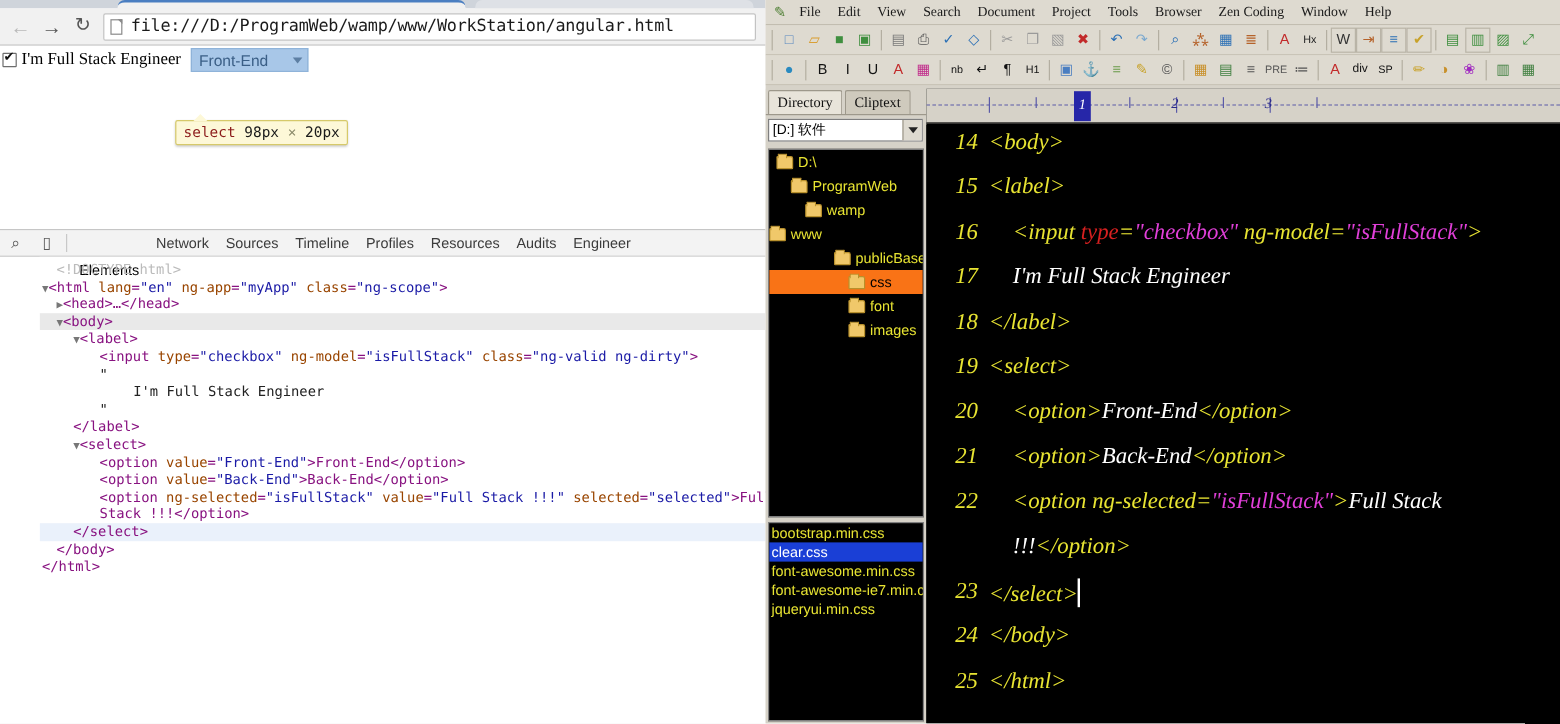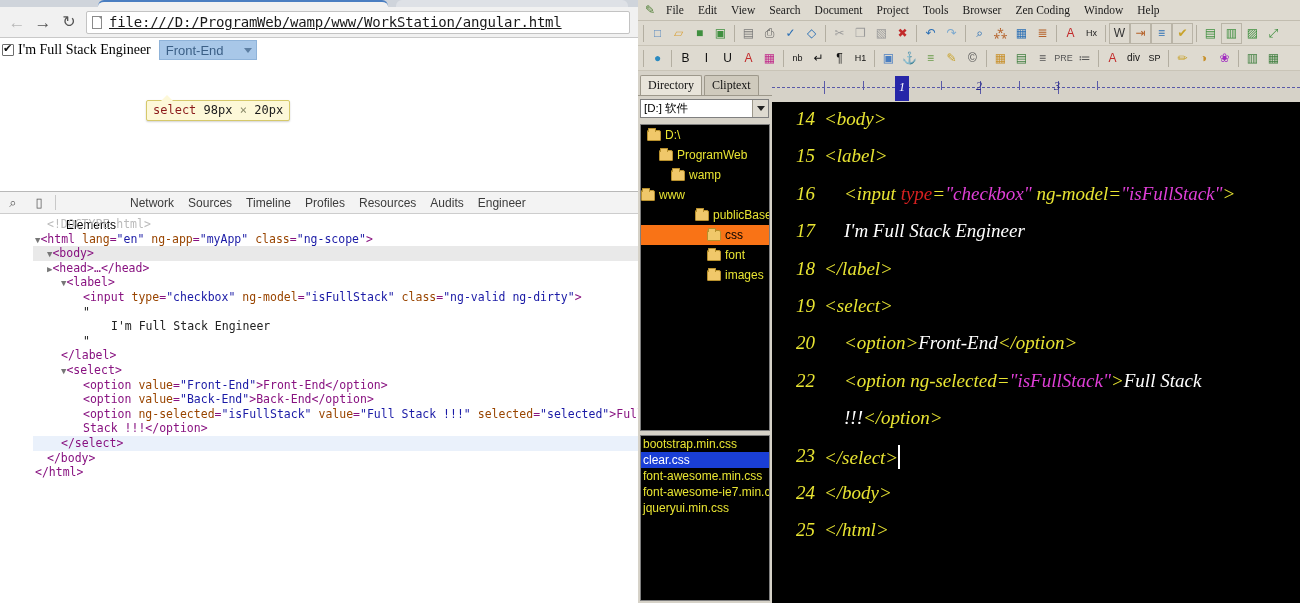--- a/index.html
+++ b/index.html
@@ -50,21 +50,21 @@
   .page-icon {
     width: 10px; height: 13px; border: 1px solid #8a8a8a; background: #fff;
     margin-right: 7px; position: relative; flex: 0 0 auto;
   }
   .page-icon:after {
     content: ""; position: absolute; right: -1px; top: -1px;
     border-left: 4px solid transparent; border-top: 4px solid #8a8a8a;
   }
   .url {
     font-family: "DejaVu Sans Mono", monospace; font-size: 14px; color: #1a1a1a;
-    white-space: nowrap; letter-spacing: -0.2px; text-decoration: underline;
+    white-space: nowrap; letter-spacing: -0.2px;
   }
 
   
   .viewport {
     position: absolute; left: 0; top: 39px; width: 638px; height: 152px;
     background: #fff;
   }
   .pagerow {
     position: absolute; left: 2px; top: 1px;
     display: flex; align-items: center; height: 20px;
@@ -330,23 +330,23 @@
         <div class="dt-tab">Resources</div>
         <div class="dt-tab">Audits</div>
         <div class="dt-tab">Engineer</div>
       </div>
 
       <div class="dt-body">
         <div class="dline" style="padding-left:14px;"><span class="t-doctype">&lt;!DOCTYPE html&gt;</span></div>
 
         <div class="dline"><span class="tri">▼</span><span class="t-tag">&lt;html </span><span class="t-attr">lang</span><span class="t-tag">=</span><span class="t-val">"en"</span><span class="t-tag"> </span><span class="t-attr">ng-app</span><span class="t-tag">=</span><span class="t-val">"myApp"</span><span class="t-tag"> </span><span class="t-attr">class</span><span class="t-tag">=</span><span class="t-val">"ng-scope"</span><span class="t-tag">&gt;</span></div>
 
+        <div class="dline" style="padding-left:14px;"><span class="tri">▶</span><span class="t-tag">&lt;head&gt;…&lt;/head&gt;</span></div>
+
         <div class="dline sel" style="padding-left:14px;"><span class="tri">▼</span><span class="t-tag">&lt;body&gt;</span></div>
-
-        <div class="dline" style="padding-left:14px;"><span class="tri">▶</span><span class="t-tag">&lt;head&gt;…&lt;/head&gt;</span></div>
 
         <div class="dline" style="padding-left:28px;"><span class="tri">▼</span><span class="t-tag">&lt;label&gt;</span></div>
 
         <div class="dline" style="padding-left:50px;"><span class="t-tag">&lt;</span><span class="t-tag">input</span><span class="t-tag"> </span><span class="t-attr">type</span><span class="t-tag">=</span><span class="t-val">"checkbox"</span><span class="t-tag"> </span><span class="t-attr">ng-model</span><span class="t-tag">=</span><span class="t-val">"isFullStack"</span><span class="t-tag"> </span><span class="t-attr">class</span><span class="t-tag">=</span><span class="t-val">"ng-valid ng-dirty"</span><span class="t-tag">&gt;</span></div>
 
         <div class="dline" style="padding-left:50px;"><span class="t-txt">"</span></div>
 
         <div class="dline" style="padding-left:78px;"><span class="t-txt">I'm Full Stack Engineer</span></div>
 
         <div class="dline" style="padding-left:50px;"><span class="t-txt">"</span></div>
@@ -542,20 +542,21 @@
             <div class="rnum" style="left: 282px;">3</div>
           </div>
         <div class="code" id="code">
             <div class="cline"><div class="lnum">14</div><div style="padding-left: 0px; white-space: pre;"><span class="c-tag">&lt;body&gt;</span></div></div>
             <div class="cline"><div class="lnum">15</div><div style="padding-left: 0px; white-space: pre;"><span class="c-tag">&lt;label&gt;</span></div></div>
             <div class="cline"><div class="lnum">16</div><div style="padding-left: 20px; white-space: pre;"><span class="c-tag">&lt;input </span><span class="c-attr-red">type</span><span class="c-tag">=</span><span class="c-str">"checkbox"</span><span class="c-tag"> ng-model=</span><span class="c-str">"isFullStack"</span><span class="c-tag">&gt;</span></div></div>
             <div class="cline"><div class="lnum">17</div><div style="padding-left: 20px; white-space: pre;"><span class="c-txt">I'm Full Stack Engineer</span></div></div>
             <div class="cline"><div class="lnum">18</div><div style="padding-left: 0px; white-space: pre;"><span class="c-tag">&lt;/label&gt;</span></div></div>
             <div class="cline"><div class="lnum">19</div><div style="padding-left: 0px; white-space: pre;"><span class="c-tag">&lt;select&gt;</span></div></div>
             <div class="cline"><div class="lnum">20</div><div style="padding-left: 20px; white-space: pre;"><span class="c-tag">&lt;option&gt;</span><span class="c-txt">Front-End</span><span class="c-tag">&lt;/option&gt;</span></div></div>
+            <div class="cline"><div class="lnum">21</div><div style="padding-left: 20px; white-space: pre;"><span class="c-tag">&lt;option&gt;</span><span class="c-txt">Back-End</span><span class="c-tag">&lt;/option&gt;</span></div></div>
             <div class="cline"><div class="lnum">22</div><div style="padding-left: 20px; white-space: pre;"><span class="c-tag">&lt;option ng-selected=</span><span class="c-str">"isFullStack"</span><span class="c-tag">&gt;</span><span class="c-txt">Full Stack</span></div></div>
             <div class="cline"><div class="lnum"></div><div style="padding-left: 20px; white-space: pre;"><span class="c-txt">!!!</span><span class="c-tag">&lt;/option&gt;</span></div></div>
             <div class="cline"><div class="lnum">23</div><div style="padding-left: 0px; white-space: pre;"><span class="c-tag">&lt;/select&gt;</span><span class="caret"></span></div></div>
             <div class="cline"><div class="lnum">24</div><div style="padding-left: 0px; white-space: pre;"><span class="c-tag">&lt;/body&gt;</span></div></div>
             <div class="cline"><div class="lnum">25</div><div style="padding-left: 0px; white-space: pre;"><span class="c-tag">&lt;/html&gt;</span></div></div>
           </div>
       </div>
     </div>
   </div>
 </div>

